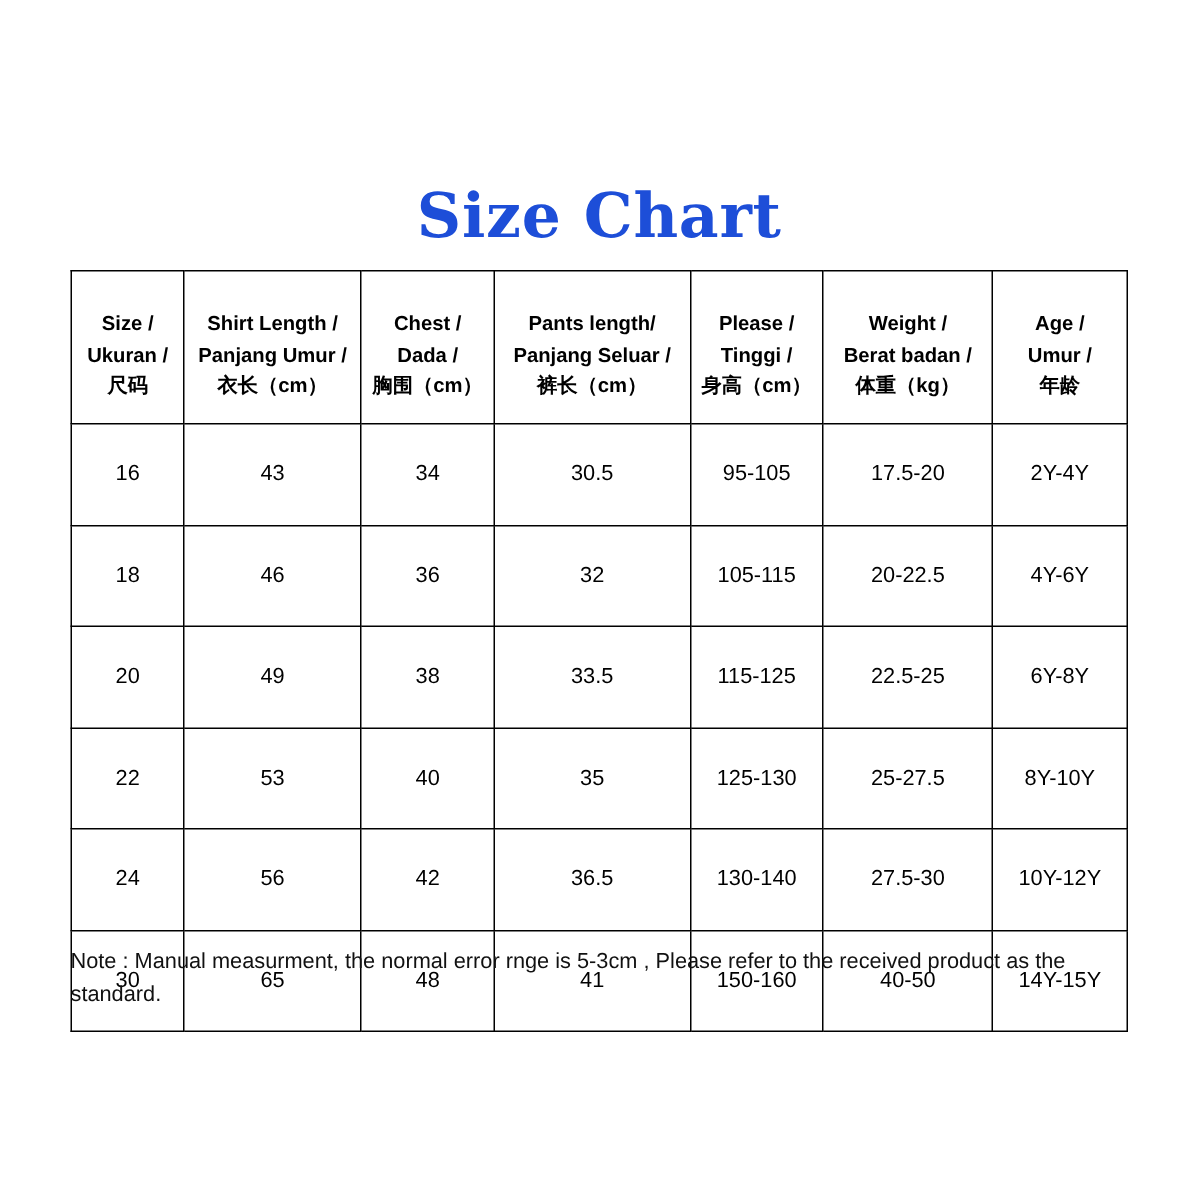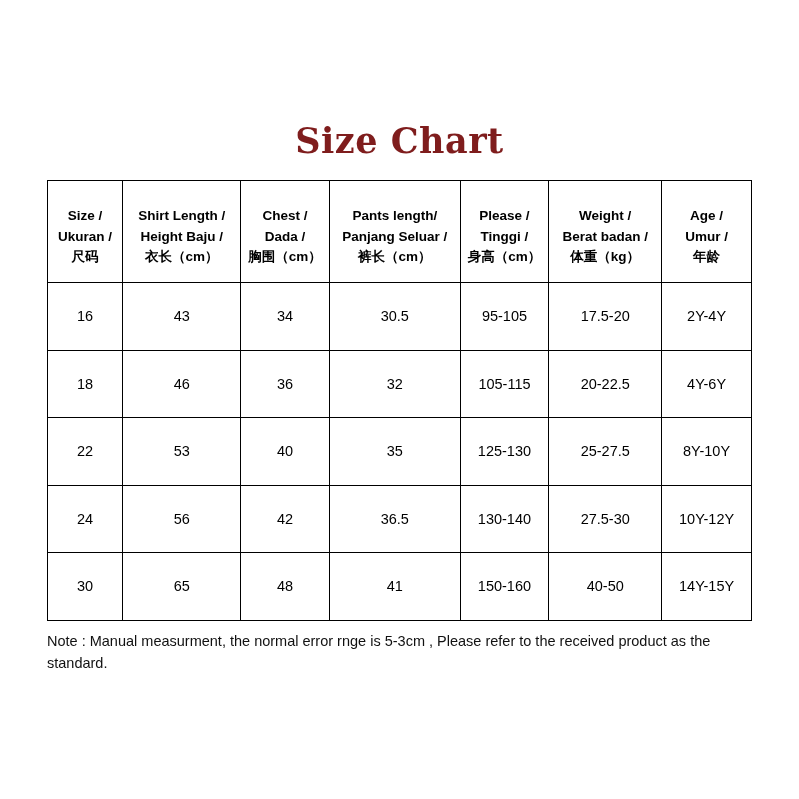--- a/index.html
+++ b/index.html
@@ -21,23 +21,23 @@
     box-sizing: border-box;
   }
   .title {
     position: absolute;
     top: 120px;
     left: 0;
     width: 799px;
     text-align: center;
     font-family: "DejaVu Serif", serif;
     font-weight: bold;
-    font-size: 35px;
+    font-size: 41px;
     letter-spacing: 0.5px;
-    color: #7f1d1d;
+    color: #1d4ed8;
   }
   .table-wrap {
     position: absolute;
     top: 180px;
     left: 47px;
     width: 705px;
   }
   table.size-chart {
     border-collapse: collapse;
     width: 705px;
@@ -106,21 +106,21 @@
       </colgroup>
       <thead>
         <tr>
           <th>
             <span class="hdr-line">Size /</span>
             <span class="hdr-line">Ukuran /</span>
             <span class="hdr-line">尺码</span>
           </th>
           <th>
             <span class="hdr-line">Shirt Length /</span>
-            <span class="hdr-line">Height Baju /</span>
+            <span class="hdr-line">Panjang Umur /</span>
             <span class="hdr-line">衣长（cm）</span>
           </th>
           <th>
             <span class="hdr-line">Chest /</span>
             <span class="hdr-line">Dada /</span>
             <span class="hdr-line">胸围（cm）</span>
           </th>
           <th>
             <span class="hdr-line">Pants length/</span>
             <span class="hdr-line">Panjang Seluar /</span>
@@ -156,20 +156,29 @@
         <tr>
           <td>18</td>
           <td>46</td>
           <td>36</td>
           <td>32</td>
           <td>105-115</td>
           <td>20-22.5</td>
           <td>4Y-6Y</td>
         </tr>
         <tr>
+          <td>20</td>
+          <td>49</td>
+          <td>38</td>
+          <td>33.5</td>
+          <td>115-125</td>
+          <td>22.5-25</td>
+          <td>6Y-8Y</td>
+        </tr>
+        <tr>
           <td>22</td>
           <td>53</td>
           <td>40</td>
           <td>35</td>
           <td>125-130</td>
           <td>25-27.5</td>
           <td>8Y-10Y</td>
         </tr>
         <tr>
           <td>24</td>

